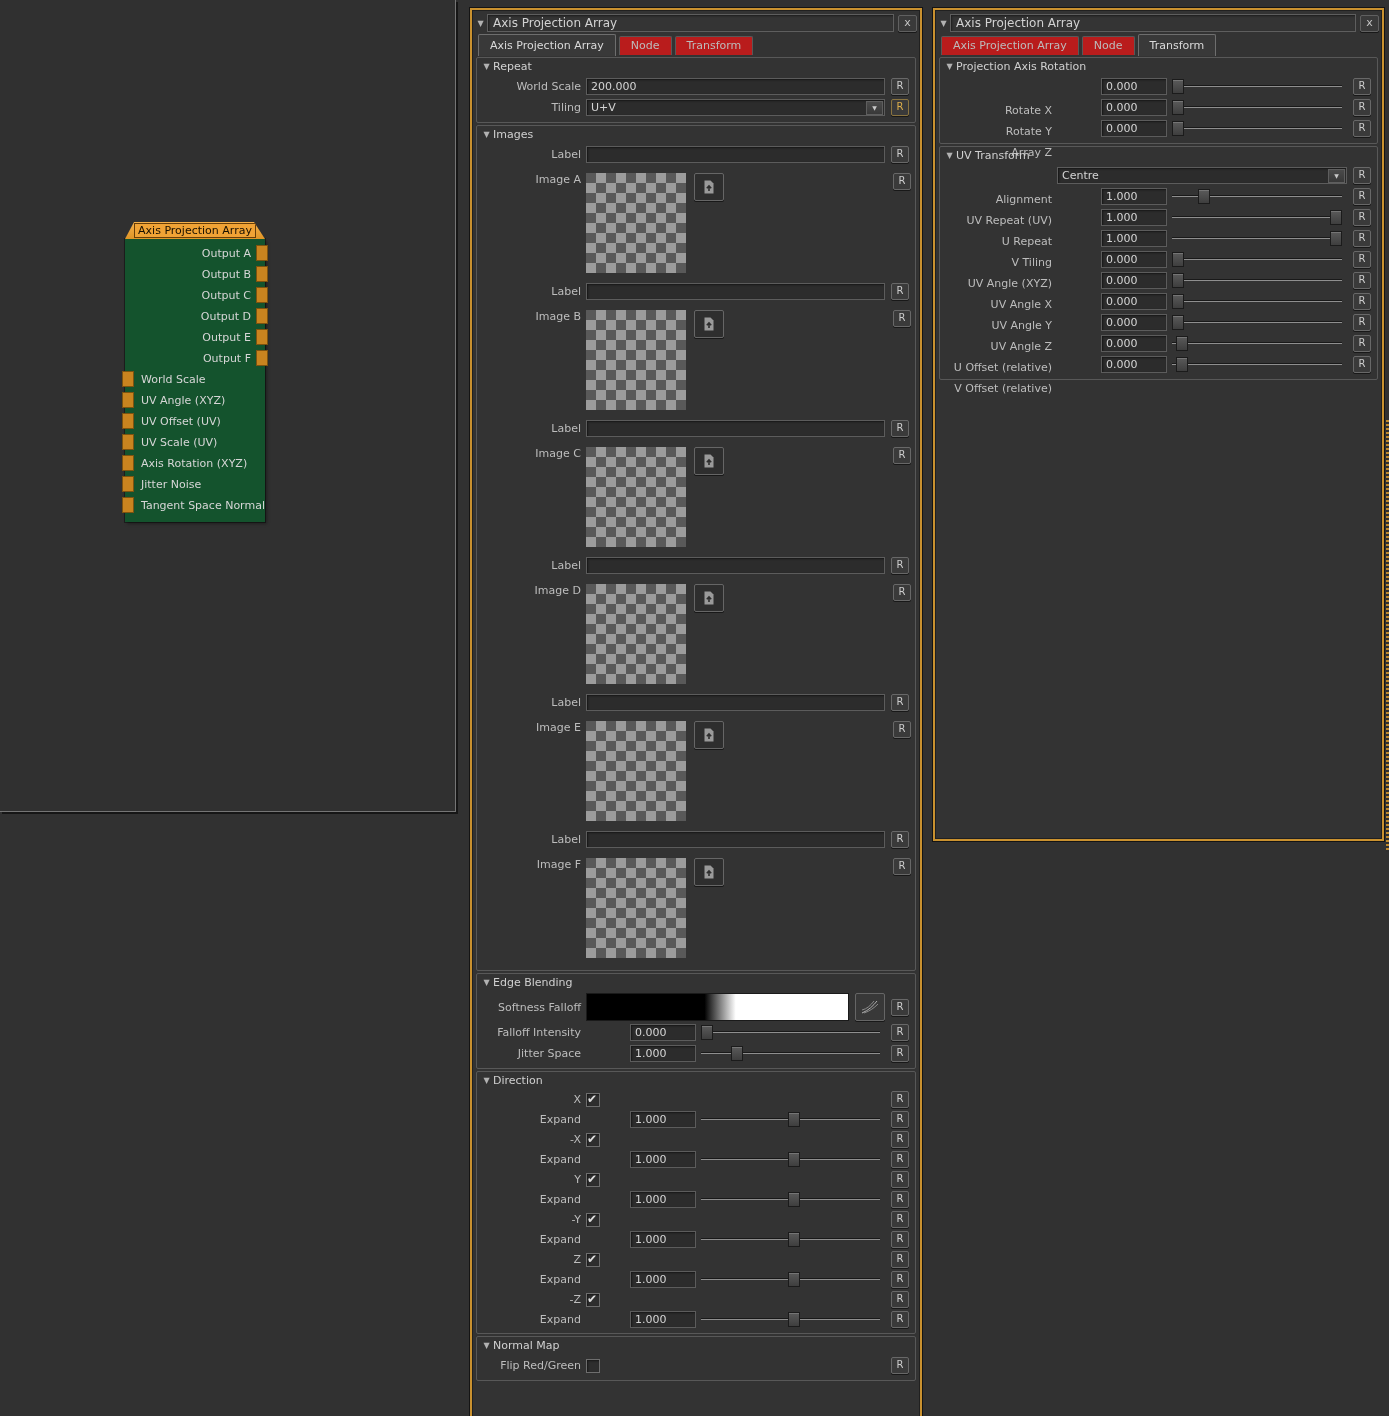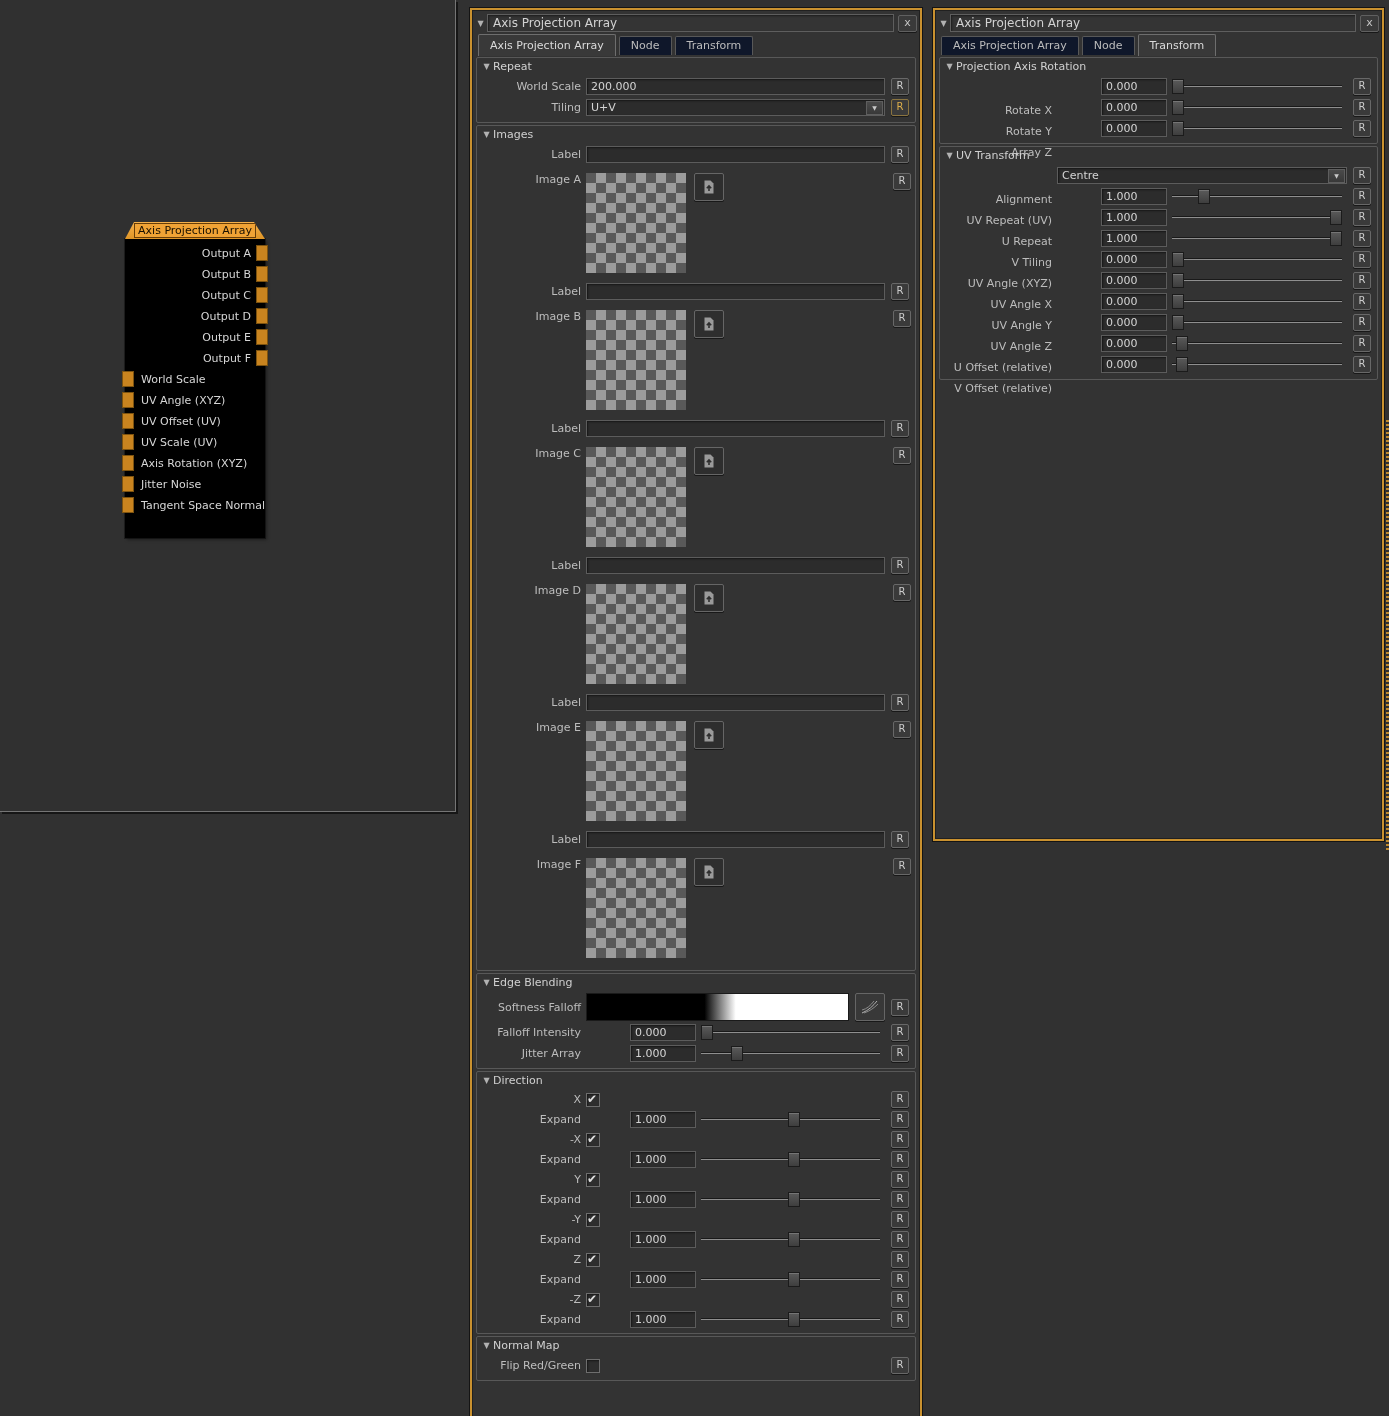--- a/index.html
+++ b/index.html
@@ -19,21 +19,21 @@
   }
   .node { position:absolute; left:125px; top:222px; width:140px; }
   .node-header {
     height:17px; line-height:17px; text-align:center;
     background:linear-gradient(#f6b14b,#df9526);
     clip-path:polygon(9px 0, calc(100% - 11px) 0, 100% 100%, 0 100%);
     color:#181000; font-size:11px;
   }
   .node-title { display:inline-block; padding:0 3px; height:13px; line-height:13px;
     margin-top:1px; border:1px solid rgba(80,45,0,.85); background:#f0a335; }
-  .node-body { background:#000000; padding:4px 0 22px; box-shadow:0 0 0 1px rgba(0,0,0,.4), 2px 2px 3px rgba(0,0,0,.35); }
+  .node-body { background:#14532d; padding:4px 0 6px; box-shadow:0 0 0 1px rgba(0,0,0,.4), 2px 2px 3px rgba(0,0,0,.35); }
   .port-row { position:relative; height:21px; line-height:21px; color:#d6d6d6; }
   .port-row.out { text-align:right; padding-right:14px; }
   .port-row.in  { text-align:left;  padding-left:16px; }
   .conn { position:absolute; top:2px; width:12px; height:16px; box-sizing:border-box;
     background:#c9841f; border:1px solid #7d5310; }
   .out .conn { right:-3px; }
   .in  .conn { left:-3px; }
   
   .panel {
     position:absolute; background:#333333;
@@ -50,21 +50,21 @@
     background:#343434; border:1px solid #5e5e5e; color:#d2d2d2; font-size:12px;
     box-shadow:inset 1px 1px 2px rgba(0,0,0,.45);
   }
   .close-btn { width:17px; height:15px; margin-left:4px; flex:none;
     background:#3a3a3a; border:1px solid #606060; border-radius:2px;
     color:#c4c4c4; text-align:center; line-height:13px; font-size:11px;
     box-shadow:0 1px 0 #181818; }
   .tabs { display:flex; align-items:flex-end; height:21px; margin:1px 0 0 6px; }
   .tab {
     height:14px; line-height:14px; padding:2px 11px 2px;
-    margin-right:3px; background:#0f172a;
+    margin-right:3px; background:#b91c1c;
     border:1px solid #585858; border-bottom:none;
     border-radius:2px 2px 0 0; color:#bcbcbc; white-space:nowrap;
   }
   .tab.active { background:#393939; color:#dadada; border-color:#6e6e6e;
     height:17px; line-height:17px; margin-bottom:-1px; }
   .section { margin:2px 4px; border:1px solid #585858; border-radius:2px;
     background:#333333; padding-bottom:3px; }
   .sec-head { display:flex; align-items:center; height:17px; padding-left:3px; color:#d0d0d0; }
   .row { display:flex; align-items:center; height:19px; margin:2px 6px 2px 4px; }
   .row.tight { margin-top:1px; margin-bottom:1px; }
@@ -354,21 +354,21 @@
       <div class="row">
         <span class="lbl">Falloff Intensity</span>
         <div class="field num">0.000</div>
         <div class="slider">
             <span class="track"></span>
             <span class="handle" style="left: clamp(0px, 2% - 6px, 100% - 12px);"></span>
           </div>
         <div class="rbtn">R</div>
       </div>
       <div class="row">
-        <span class="lbl">Jitter Array</span>
+        <span class="lbl">Jitter Space</span>
         <div class="field num">1.000</div>
         <div class="slider">
             <span class="track"></span>
             <span class="handle" style="left: clamp(0px, 20% - 6px, 100% - 12px);"></span>
           </div>
         <div class="rbtn">R</div>
       </div>
     </div>
 
     <div class="section">

